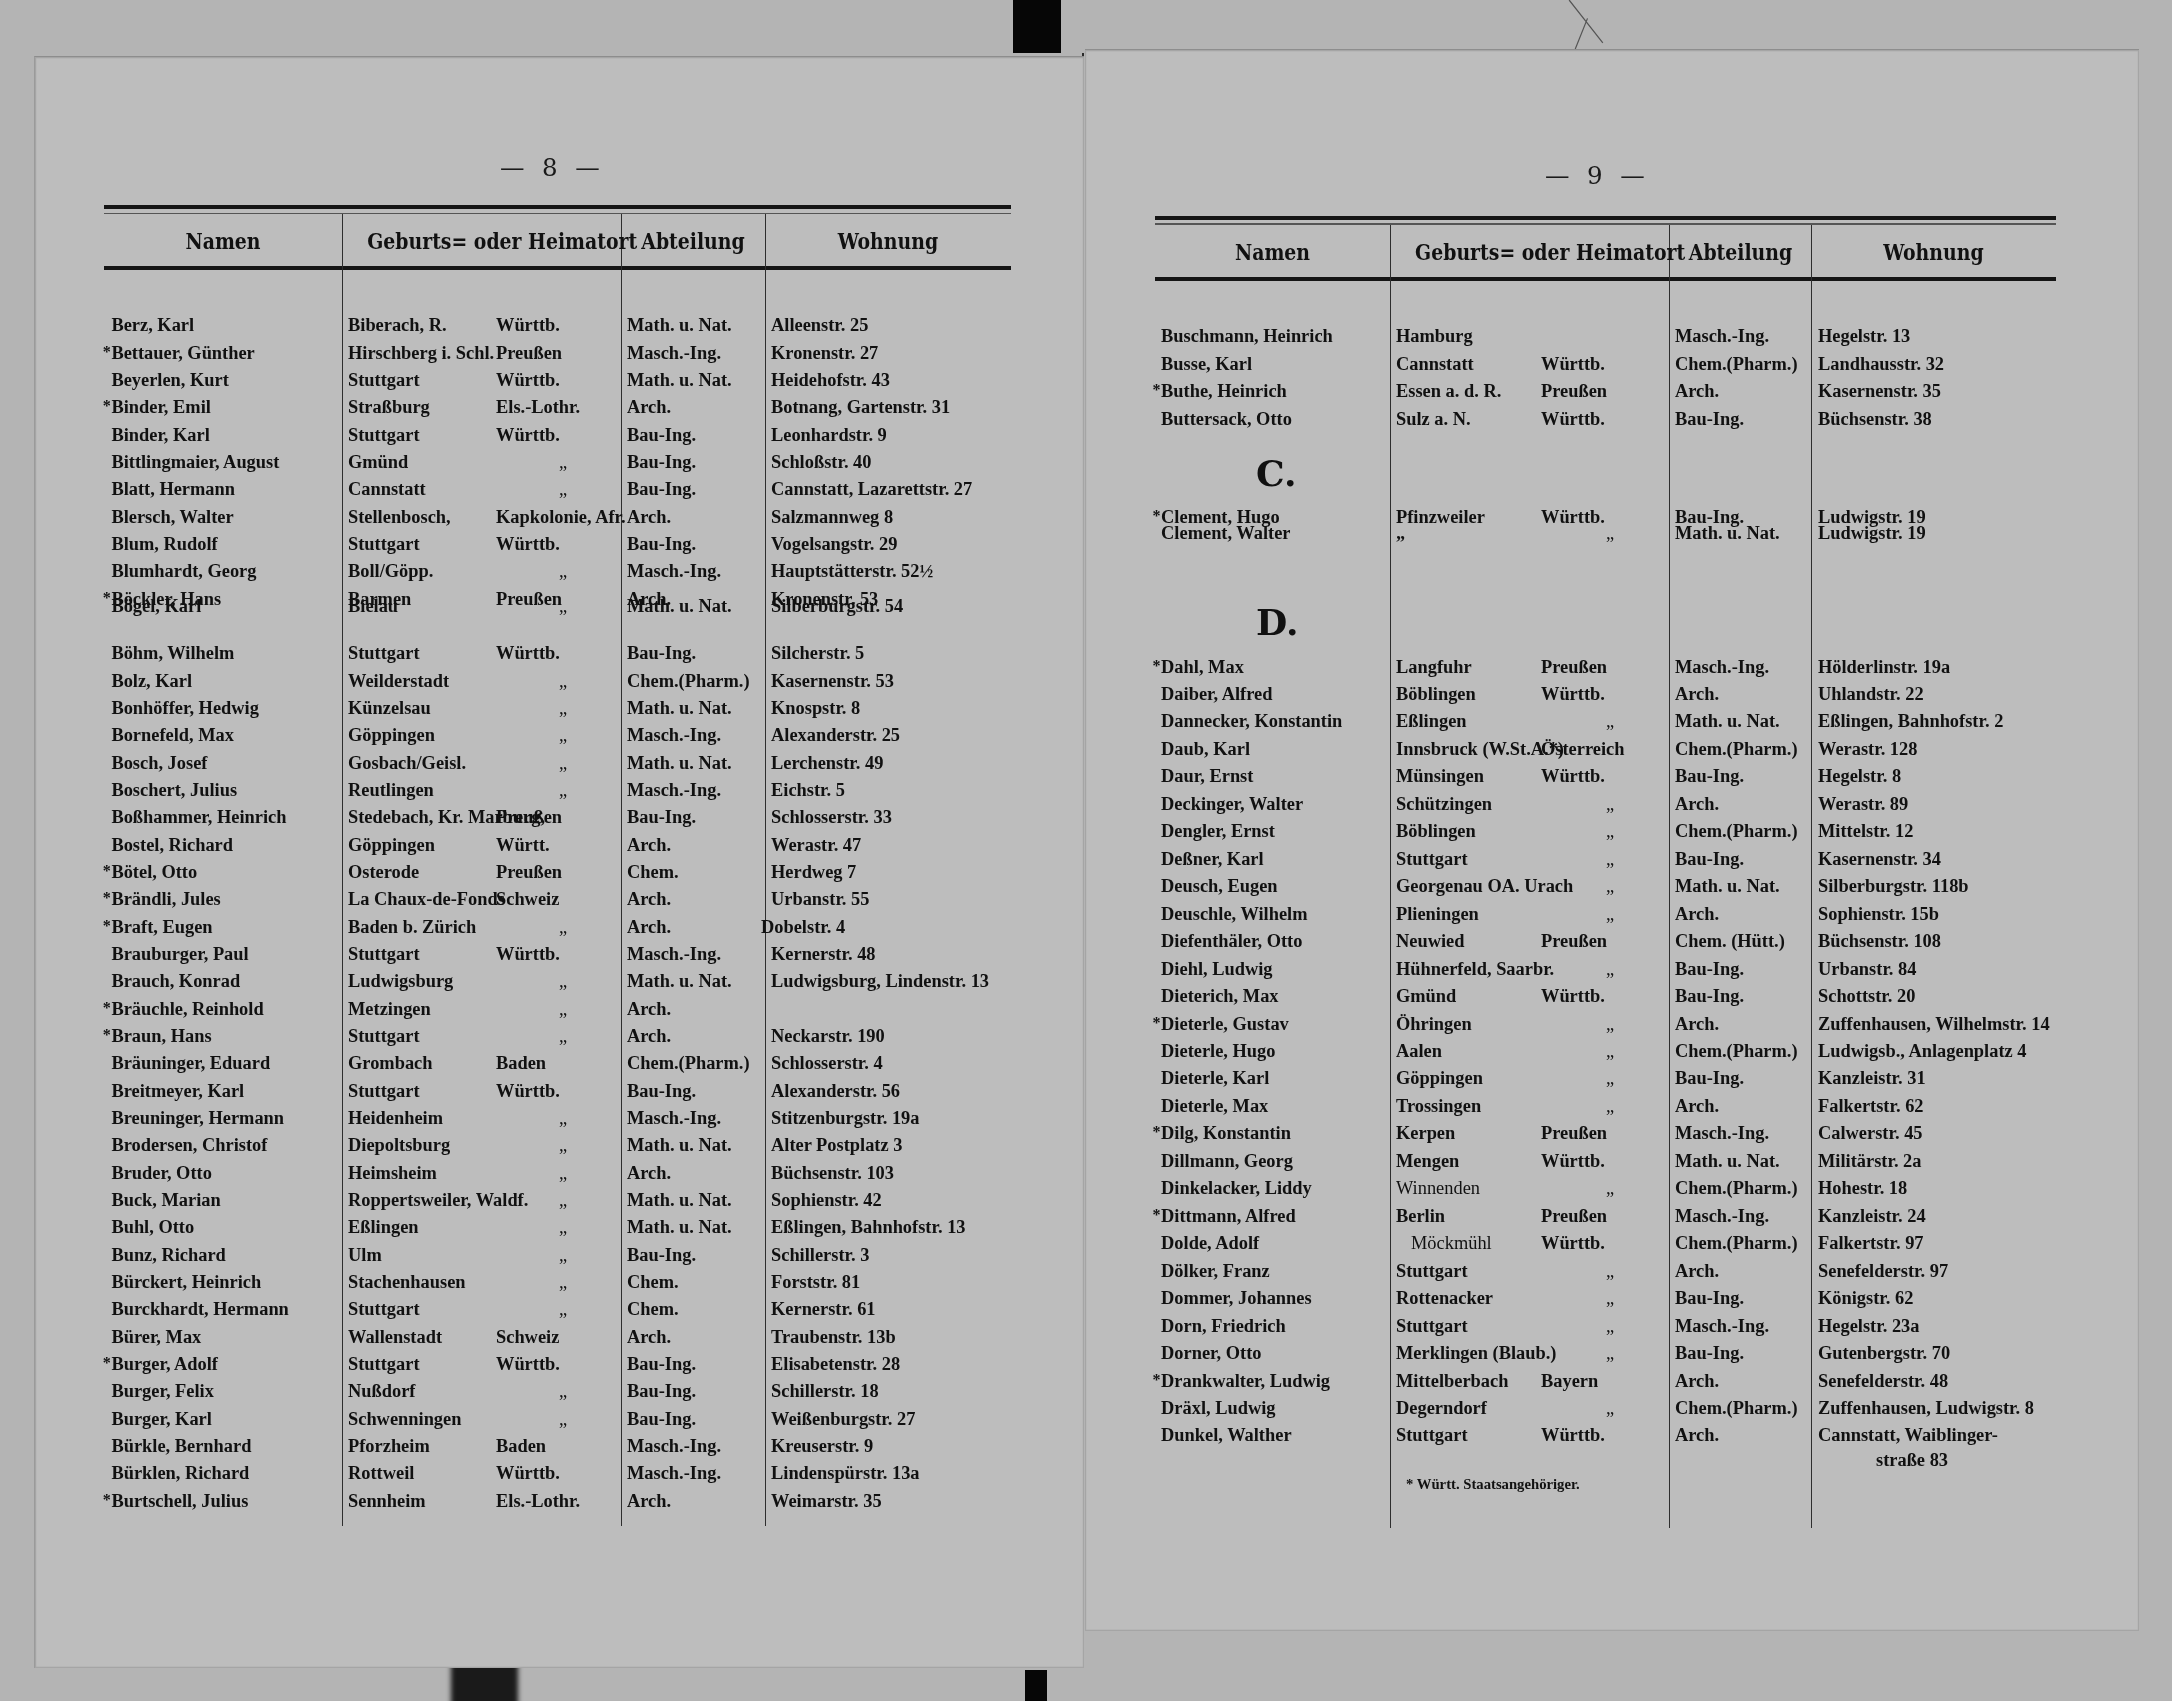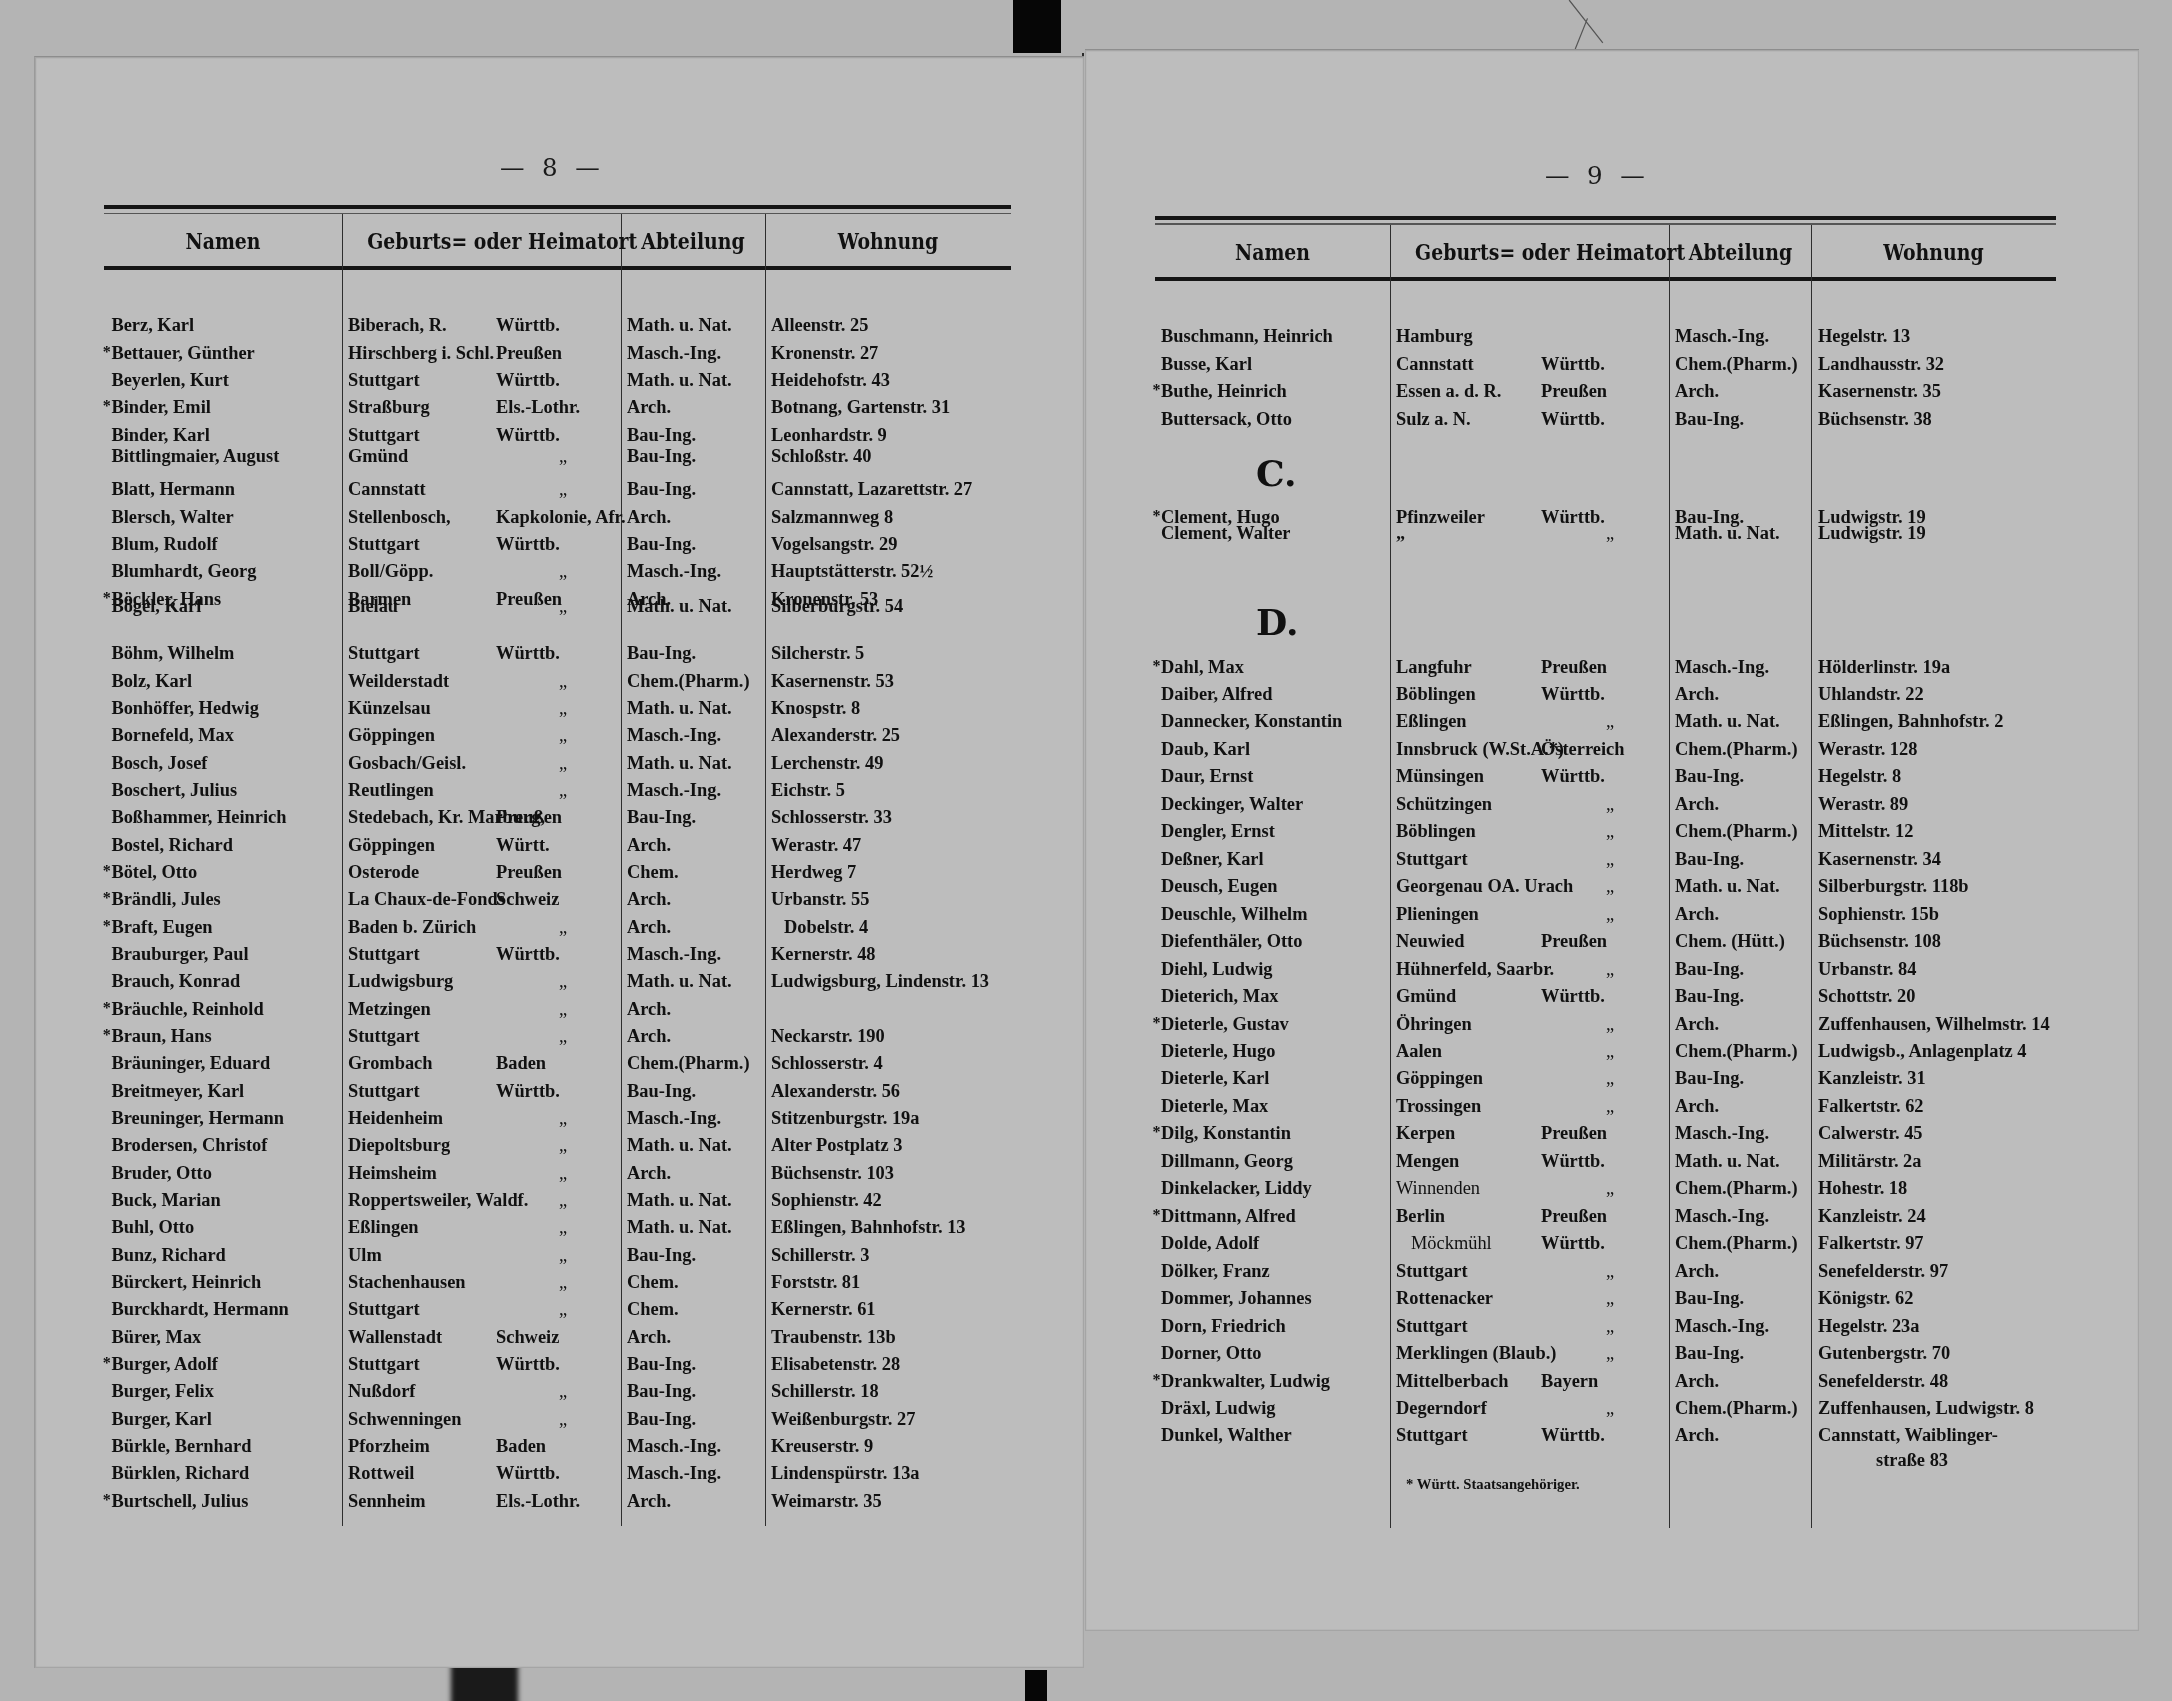--- a/index.html
+++ b/index.html
@@ -83,21 +83,21 @@
         <span class="cell" style="left:523px">Arch.</span>
         <span class="cell" style="left:667px">Botnang, Gartenstr. 31</span>
       </div>
       <div class="row" style="top:217px">
         <span class="cell" style="left:7.4px">Binder, Karl</span>
         <span class="cell" style="left:244px;font-weight:bold">Stuttgart</span>
         <span class="cell" style="left:392px">Württb.</span>
         <span class="cell" style="left:523px">Bau-Ing.</span>
         <span class="cell" style="left:667px">Leonhardstr. 9</span>
       </div>
-      <div class="row" style="top:238px">
+      <div class="row" style="top:244px">
         <span class="cell" style="left:7.4px">Bittlingmaier, August</span>
         <span class="cell" style="left:244px;font-weight:bold">Gmünd</span>
         <span class="cell ditto" style="left:455px">„</span>
         <span class="cell" style="left:523px">Bau-Ing.</span>
         <span class="cell" style="left:667px">Schloßstr. 40</span>
       </div>
       <div class="row" style="top:271px">
         <span class="cell" style="left:7.4px">Blatt, Hermann</span>
         <span class="cell" style="left:244px;font-weight:bold">Cannstatt</span>
         <span class="cell ditto" style="left:455px">„</span>
@@ -211,21 +211,21 @@
         <span class="cell" style="left:392px">Schweiz</span>
         <span class="cell" style="left:523px">Arch.</span>
         <span class="cell" style="left:667px">Urbanstr. 55</span>
       </div>
       <div class="row" style="top:709px">
         <span class="star" style="left:-1.2px">*</span>
         <span class="cell" style="left:7.4px">Braft, Eugen</span>
         <span class="cell" style="left:244px;font-weight:bold">Baden b. Zürich</span>
         <span class="cell ditto" style="left:455px">„</span>
         <span class="cell" style="left:523px">Arch.</span>
-        <span class="cell" style="left:680px">Dobelstr. 4</span>
+        <span class="cell" style="left:657px">Dobelstr. 4</span>
       </div>
       <div class="row" style="top:736px">
         <span class="cell" style="left:7.4px">Brauburger, Paul</span>
         <span class="cell" style="left:244px;font-weight:bold">Stuttgart</span>
         <span class="cell" style="left:392px">Württb.</span>
         <span class="cell" style="left:523px">Masch.-Ing.</span>
         <span class="cell" style="left:667px">Kernerstr. 48</span>
       </div>
       <div class="row" style="top:763px">
         <span class="cell" style="left:7.4px">Brauch, Konrad</span>

